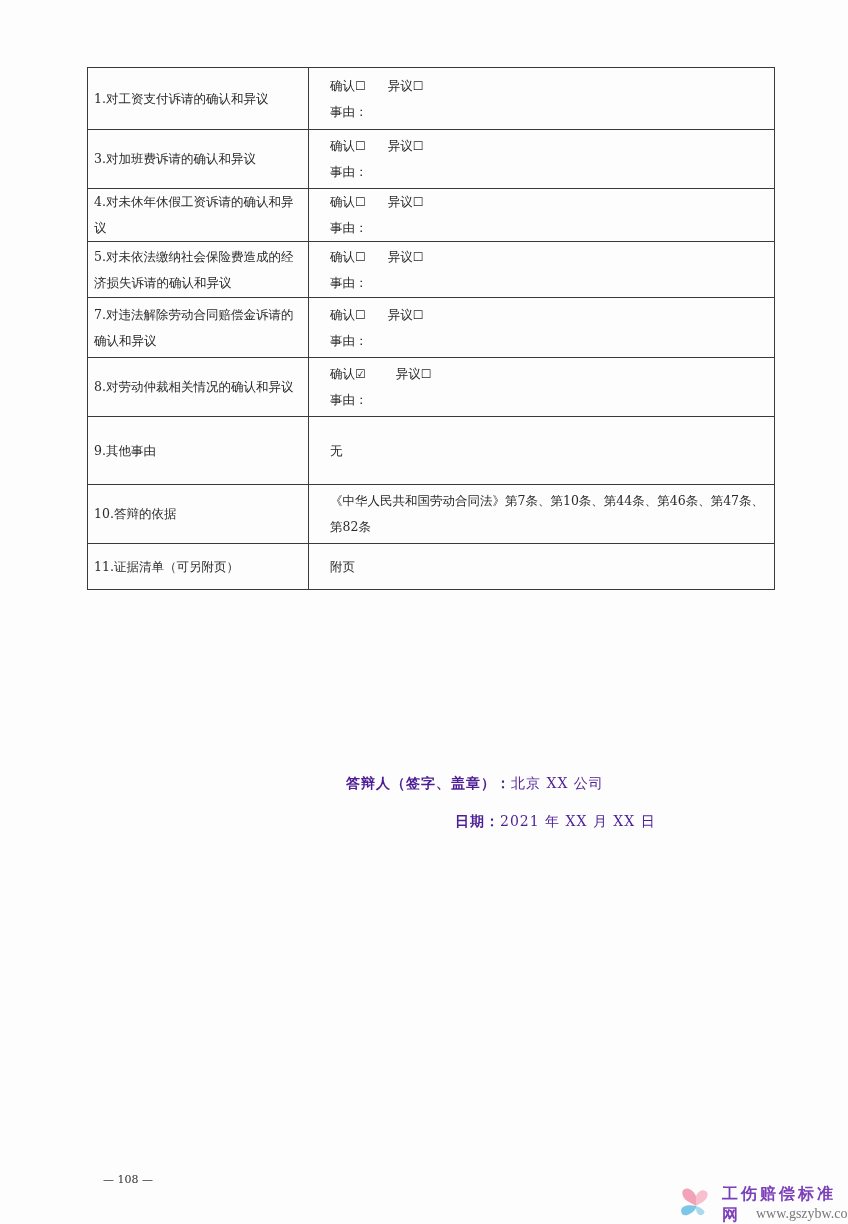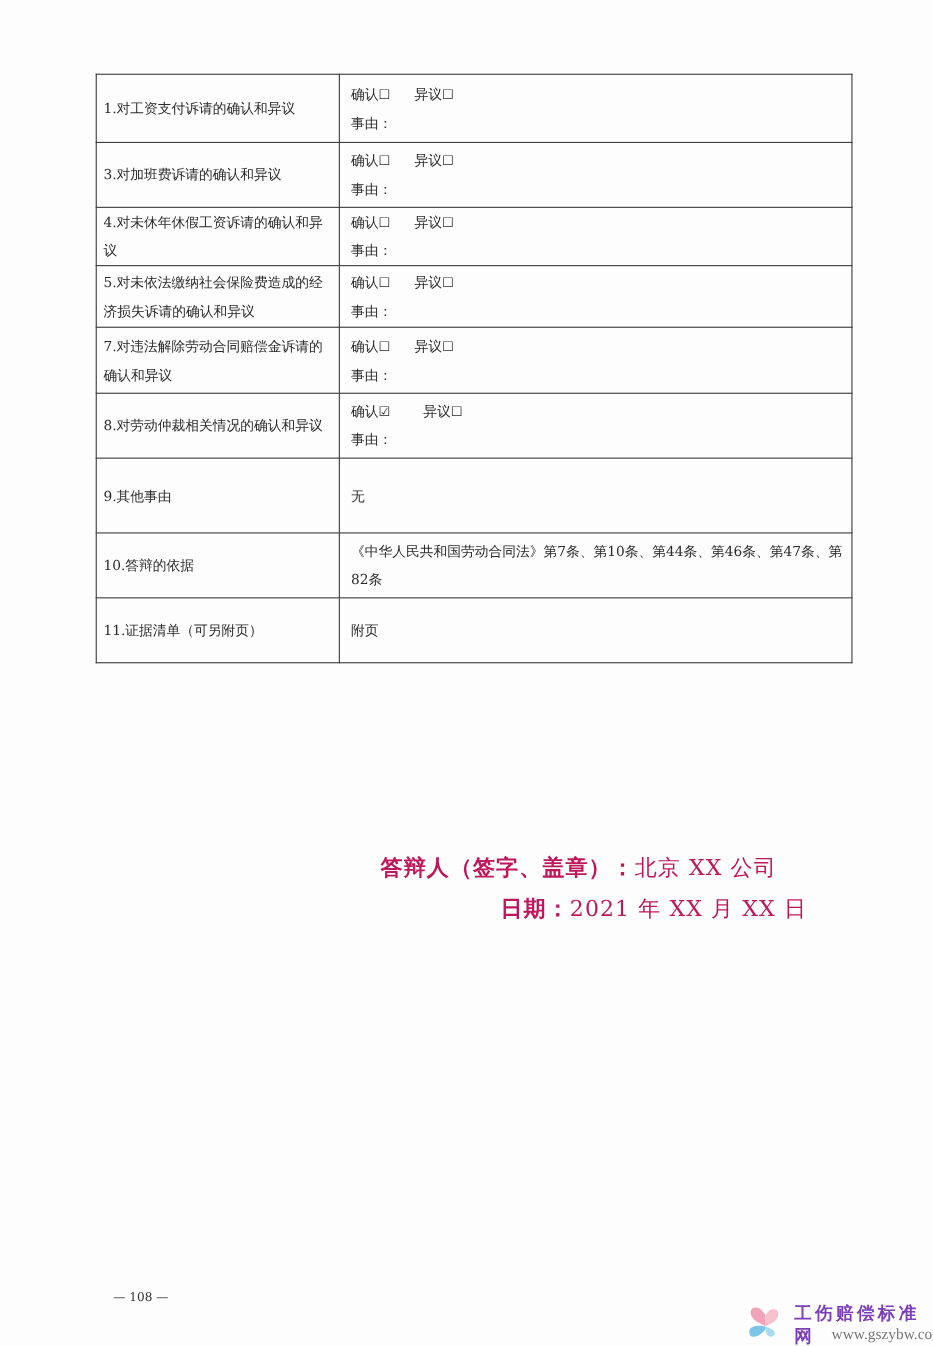--- a/index.html
+++ b/index.html
@@ -11,28 +11,28 @@
     }
     .form-table {
       position: absolute; left: 87px; top: 67px; width: 688px;
       border-collapse: collapse; table-layout: fixed;
     }
     .form-table td {
       border: 1.4px solid #3a3a3a; padding: 0; vertical-align: middle;
       font-size: 12.5px; line-height: 26px;
     }
     .form-table td.label { width: 210px; padding-left: 6px; padding-right: 4px; margin-left: 36px; }
-    .form-table td.content { padding-left: 10px; padding-right: 6px; }
+    .form-table td.content { padding-left: 21px; padding-right: 6px; }
     .opts { display: block; height: 26px; }
     .opt { display: inline-block; }
     .opt + .opt { margin-left: 22px; }
     .box { font-family: "DejaVu Sans", sans-serif; font-size: 12px; }
     .reason { display: block; height: 26px; }
     .sig {
-      position: absolute; font-size: 20px; color: #be185d; white-space: nowrap;
+      position: absolute; font-size: 14px; color: #4c1d95; white-space: nowrap;
       letter-spacing: 1px;
     }
     .sig b { font-weight: bold; }
     .page-num {
       position: absolute; left: 103px; top: 1173px; font-size: 11px; color: #333;
     }
     .watermark {
       position: absolute; left: 676px; top: 1180px; width: 172px; height: 40px;
     }
     .wm-logo { position: absolute; left: 0; top: 2px; width: 40px; height: 36px; }
@@ -93,21 +93,21 @@
       </td>
     </tr>
     <tr style="height:68px">
       <td class="label">9.其他事由</td>
       <td class="content">无</td>
     </tr>
     <tr style="height:59px">
       <td class="label">10.答辩的依据</td>
       <td class="content">《中华人民共和国劳动合同法》第7条、第10条、第44条、第46条、第47条、第82条</td>
     </tr>
-    <tr style="height:59px">
+    <tr style="height:46px">
       <td class="label">11.证据清单（可另附页）</td>
       <td class="content">附页</td>
     </tr>
   </tbody>
 </table>
 
 <div class="sig" style="left:346px; top:775px;">
   <b>答辩人（签字、盖章）：</b><span>北京 XX 公司</span>
 </div>
 <div class="sig" style="left:455px; top:813px;">

